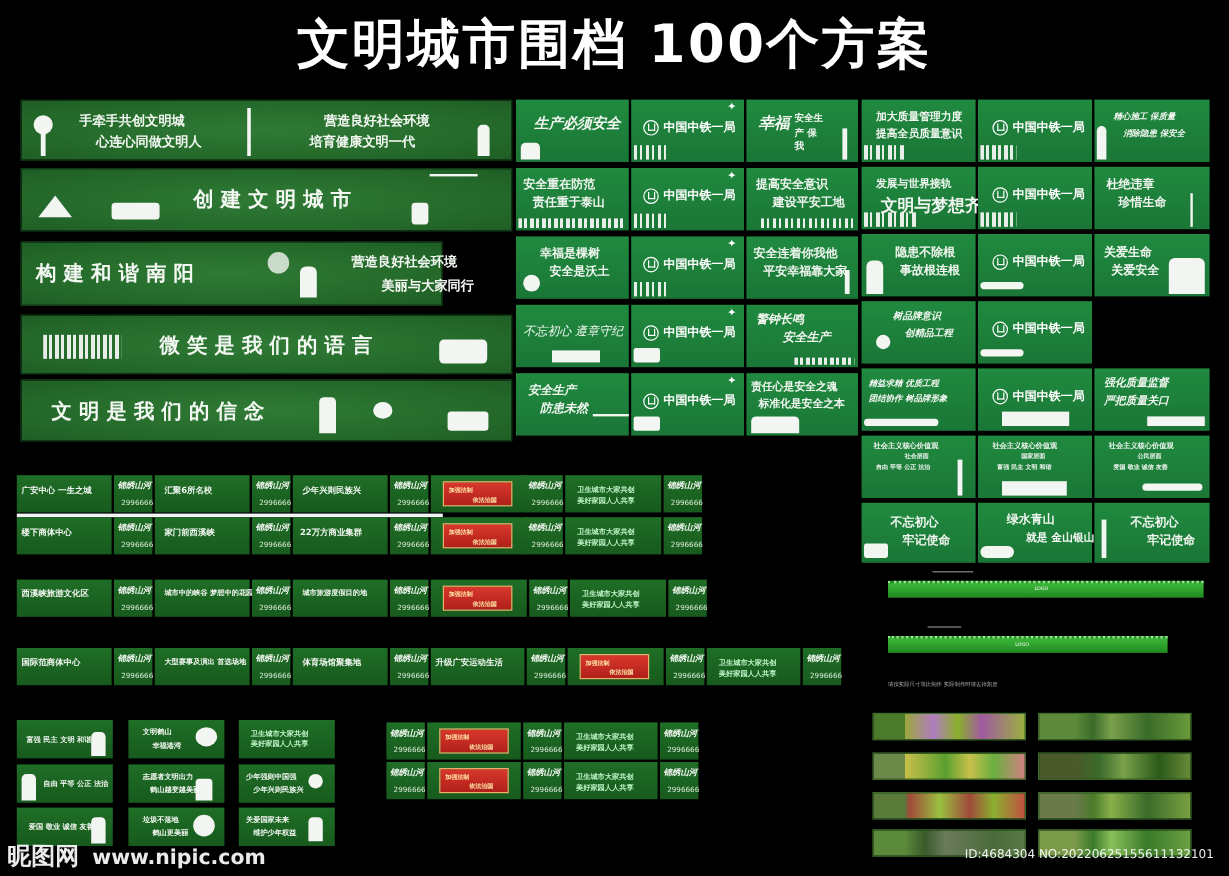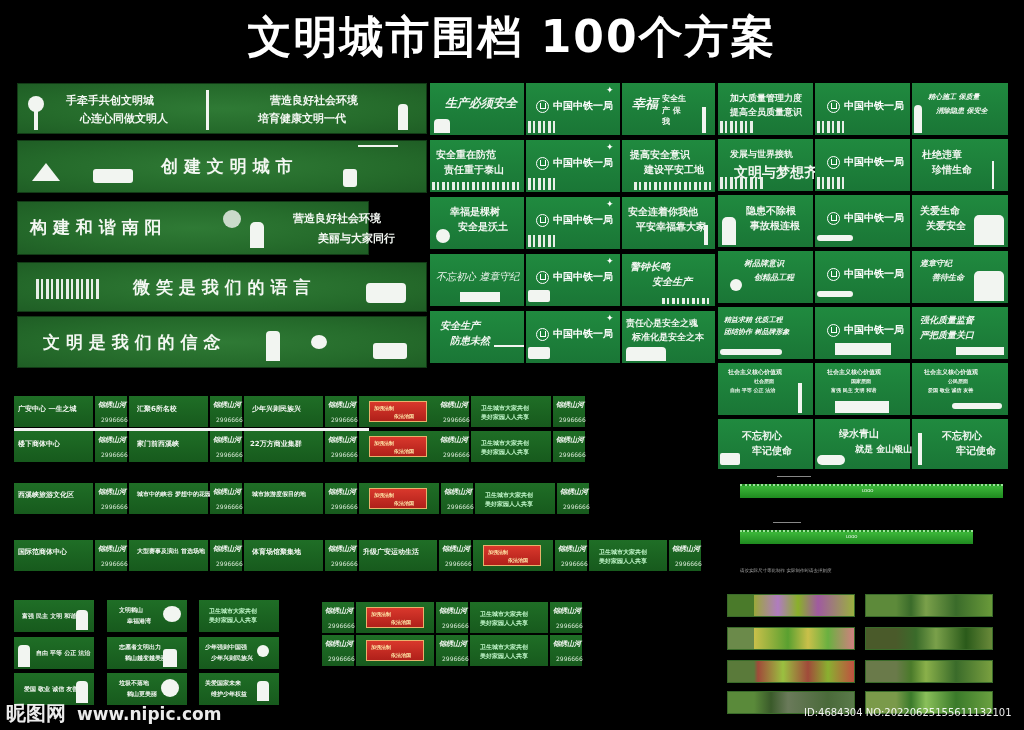--- a/index.html
+++ b/index.html
@@ -231,25 +231,20 @@
     <div class="panel-txt" style="left:36px;top:21px;font-size:8px;font-style:italic;">创精品工程</div>
     <div class="sil" style="left:12px;top:28px;width:12px;height:12px;border-radius:50%;"></div>
   </div>
   <div class="abs bright" style="left:97px;top:168px;width:95px;height:52px;">
     <div class="crcc" style="left:12px;top:16px;">
         <span class="logo"></span>
         <span>中国中铁一局</span>
       </div>
     <div class="sil" style="left:2px;top:40px;width:36px;height:6px;border-radius:3px;"></div>
   </div>
-  <div class="abs bright" style="left:194px;top:168px;width:96px;height:52px;">
-    <div class="panel-txt" style="left:8px;top:7px;font-size:8px;font-style:italic;">遵章守纪</div>
-    <div class="panel-txt" style="left:20px;top:21px;font-size:8px;font-style:italic;">善待生命</div>
-    <div class="sil" style="left:62px;top:20px;width:30px;height:30px;border-radius:5px 5px 0 0;"></div>
-  </div>
 
   <div class="abs bright" style="left:0;top:224px;width:95px;height:52px;">
     <div class="panel-txt" style="left:6px;top:8px;font-size:7px;font-style:italic;">精益求精 优质工程</div>
     <div class="panel-txt" style="left:6px;top:20px;font-size:7px;font-style:italic;">团结协作 树品牌形象</div>
     <div class="sil" style="left:2px;top:42px;width:62px;height:6px;border-radius:3px;"></div>
   </div>
   <div class="abs bright" style="left:97px;top:224px;width:95px;height:52px;">
     <div class="crcc" style="left:12px;top:16px;">
         <span class="logo"></span>
         <span>中国中铁一局</span>

